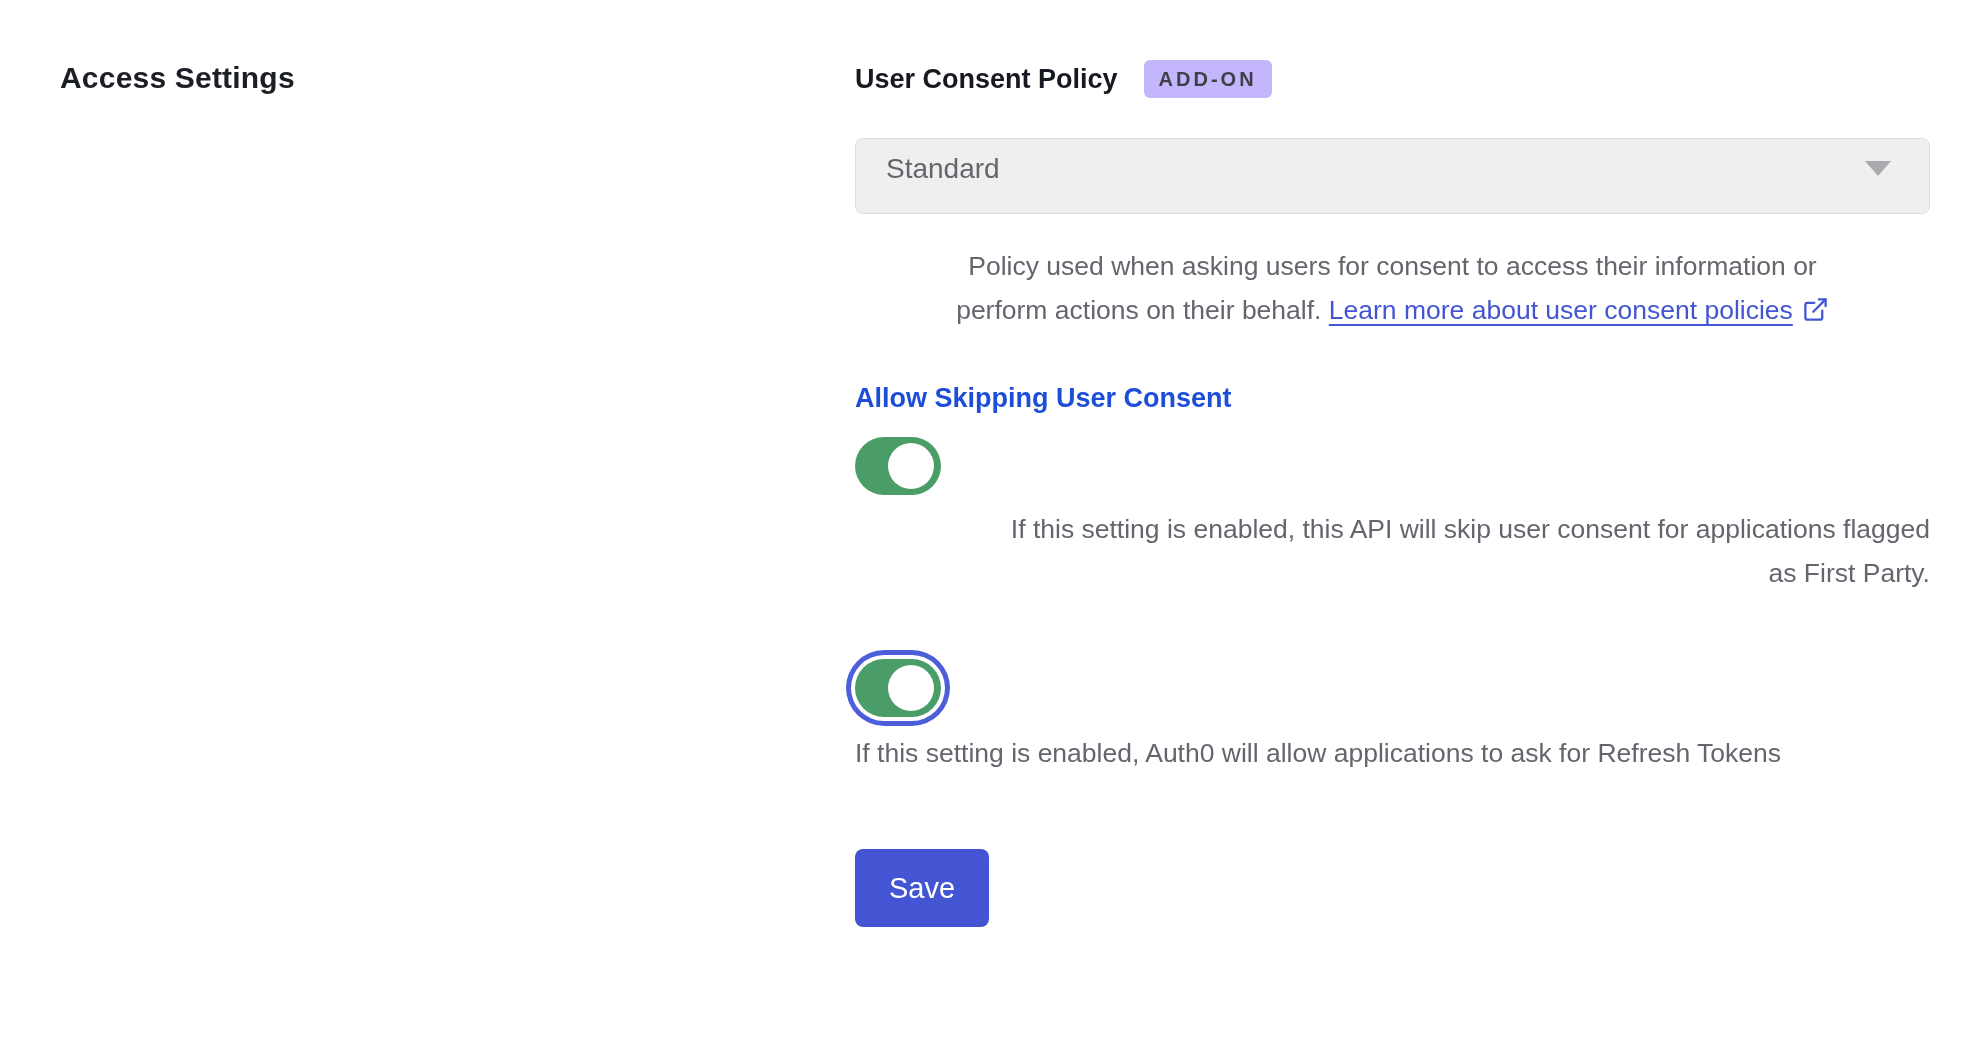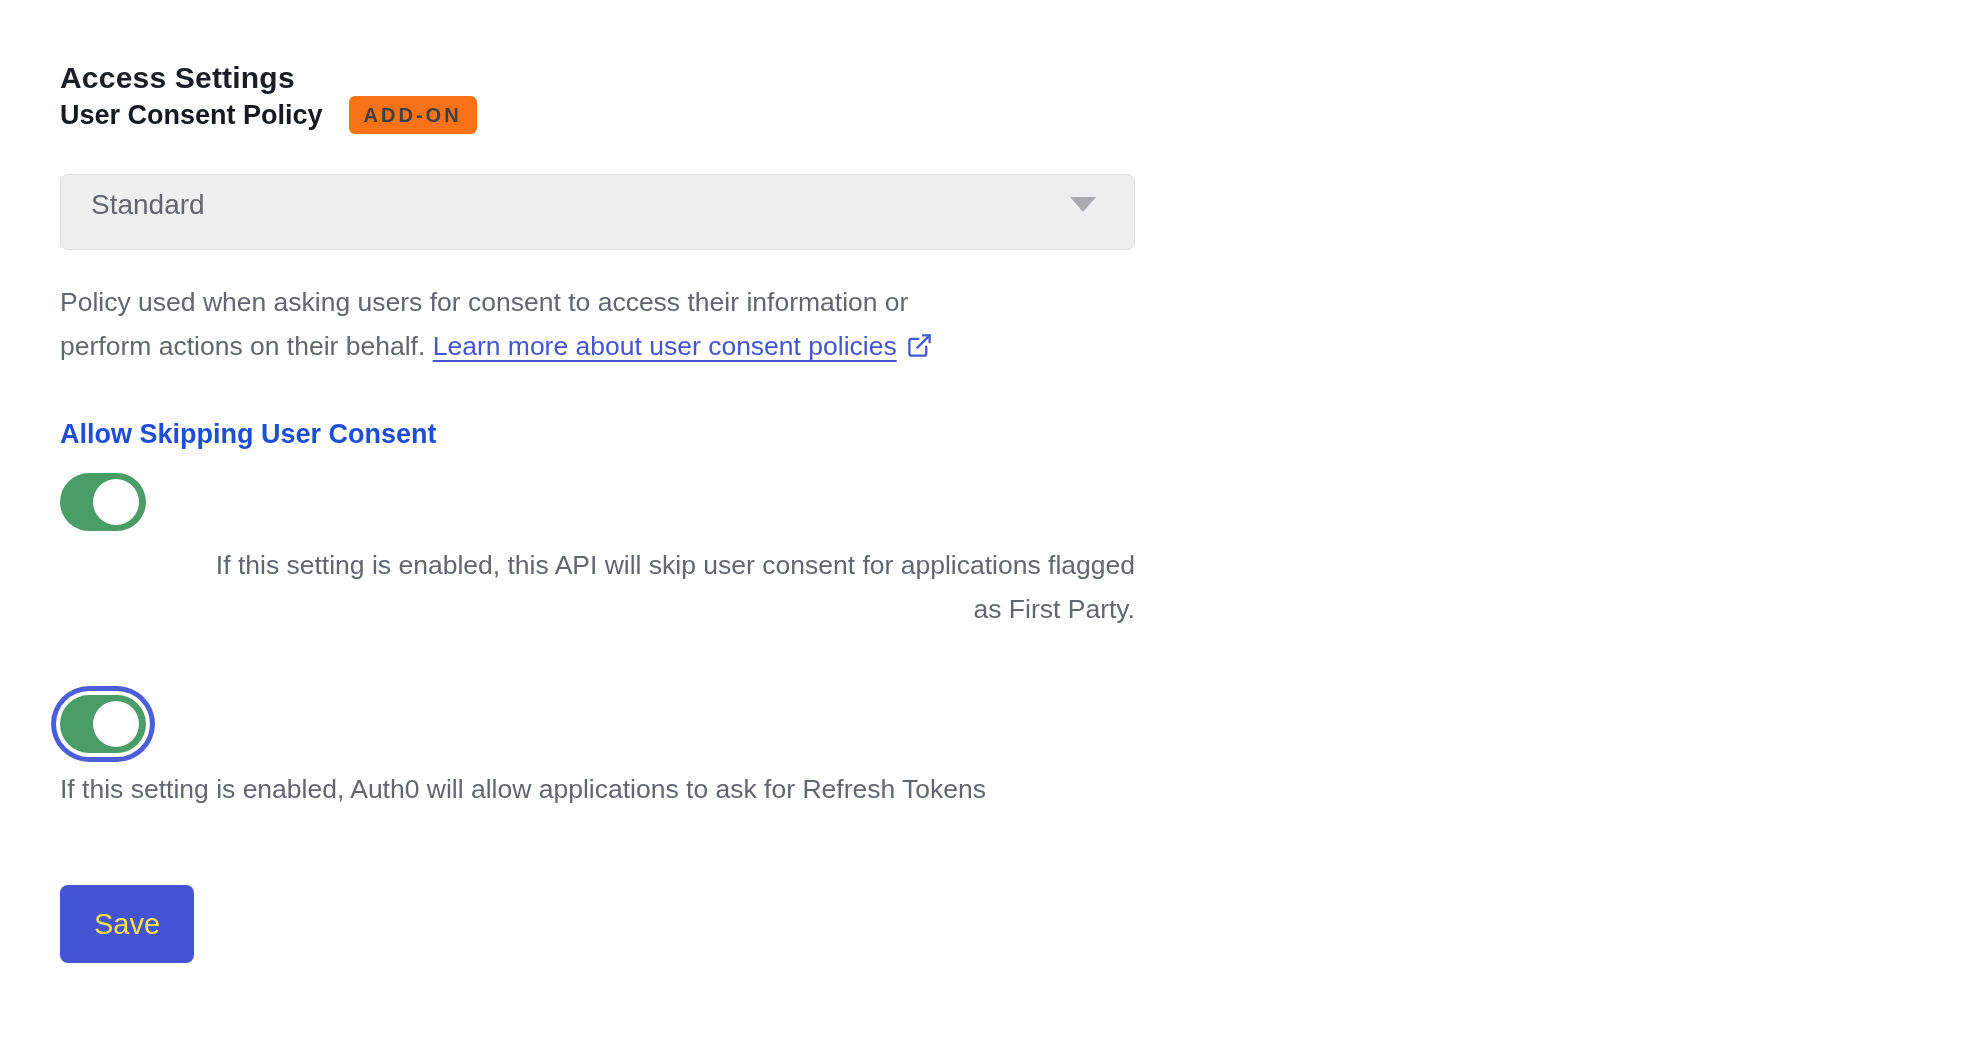--- a/index.html
+++ b/index.html
@@ -13,21 +13,20 @@
   body{
     width:1982px;height:1042px;
     background:#ffffff;
     font-family:"Liberation Sans","DejaVu Sans",sans-serif;
     color:#1b1e24;
     overflow:hidden;
   }
   .page{
     display:flex;
     padding:60px 52px 0 60px;
-    flex-direction:column;
   }
   .left-col{
     width:795px;
     flex-shrink:0;
   }
   .section-title{
     font-size:30px;
     font-weight:700;
     color:#1b1e24;
     line-height:36px;
@@ -42,21 +41,21 @@
     gap:26px;
     margin-bottom:40px;
   }
   .field-label{
     font-size:27px;
     font-weight:700;
     color:#16191f;
     line-height:36px;
   }
   .addon-badge{
-    background:#f97316;
+    background:#c4b5fd;
     color:#3d4046;
     font-size:20px;
     font-weight:700;
     letter-spacing:3px;
     line-height:20px;
     padding:9px 15px;
     border-radius:6px;
   }
   .select{
     height:76px;
@@ -78,21 +77,21 @@
     width:0;height:0;
     border-left:13px solid transparent;
     border-right:13px solid transparent;
     border-top:15px solid #ababaf;
   }
   .desc{
     font-size:26.5px;
     line-height:44px;
     color:#63666d;
   }
-  .desc.p1{margin-bottom:46px;}
+  .desc.p1{margin-bottom:46px;text-align:center;}
   .desc.p2{margin-bottom:64px;text-align:right;}
   .desc.p3{margin-bottom:74px;}
   .link{
     color:var(--link-blue);
     text-decoration:underline;
     text-underline-offset:5px;
     cursor:pointer;
   }
   .ext-icon{
     display:inline-block;
@@ -130,21 +129,21 @@
     margin-bottom:14px;
   }
   .save-btn{
     display:inline-block;
     min-width:129px;
     height:78px;
     padding:0 34px;
     border:none;
     border-radius:8px;
     background:var(--accent-blue);
-    color:#fde047;
+    color:#ffffff;
     font-family:"Liberation Sans","DejaVu Sans",sans-serif;
     font-size:29px;
     cursor:pointer;
   }
 </style>
 </head>
 <body>
 
 <div class="page">
 

